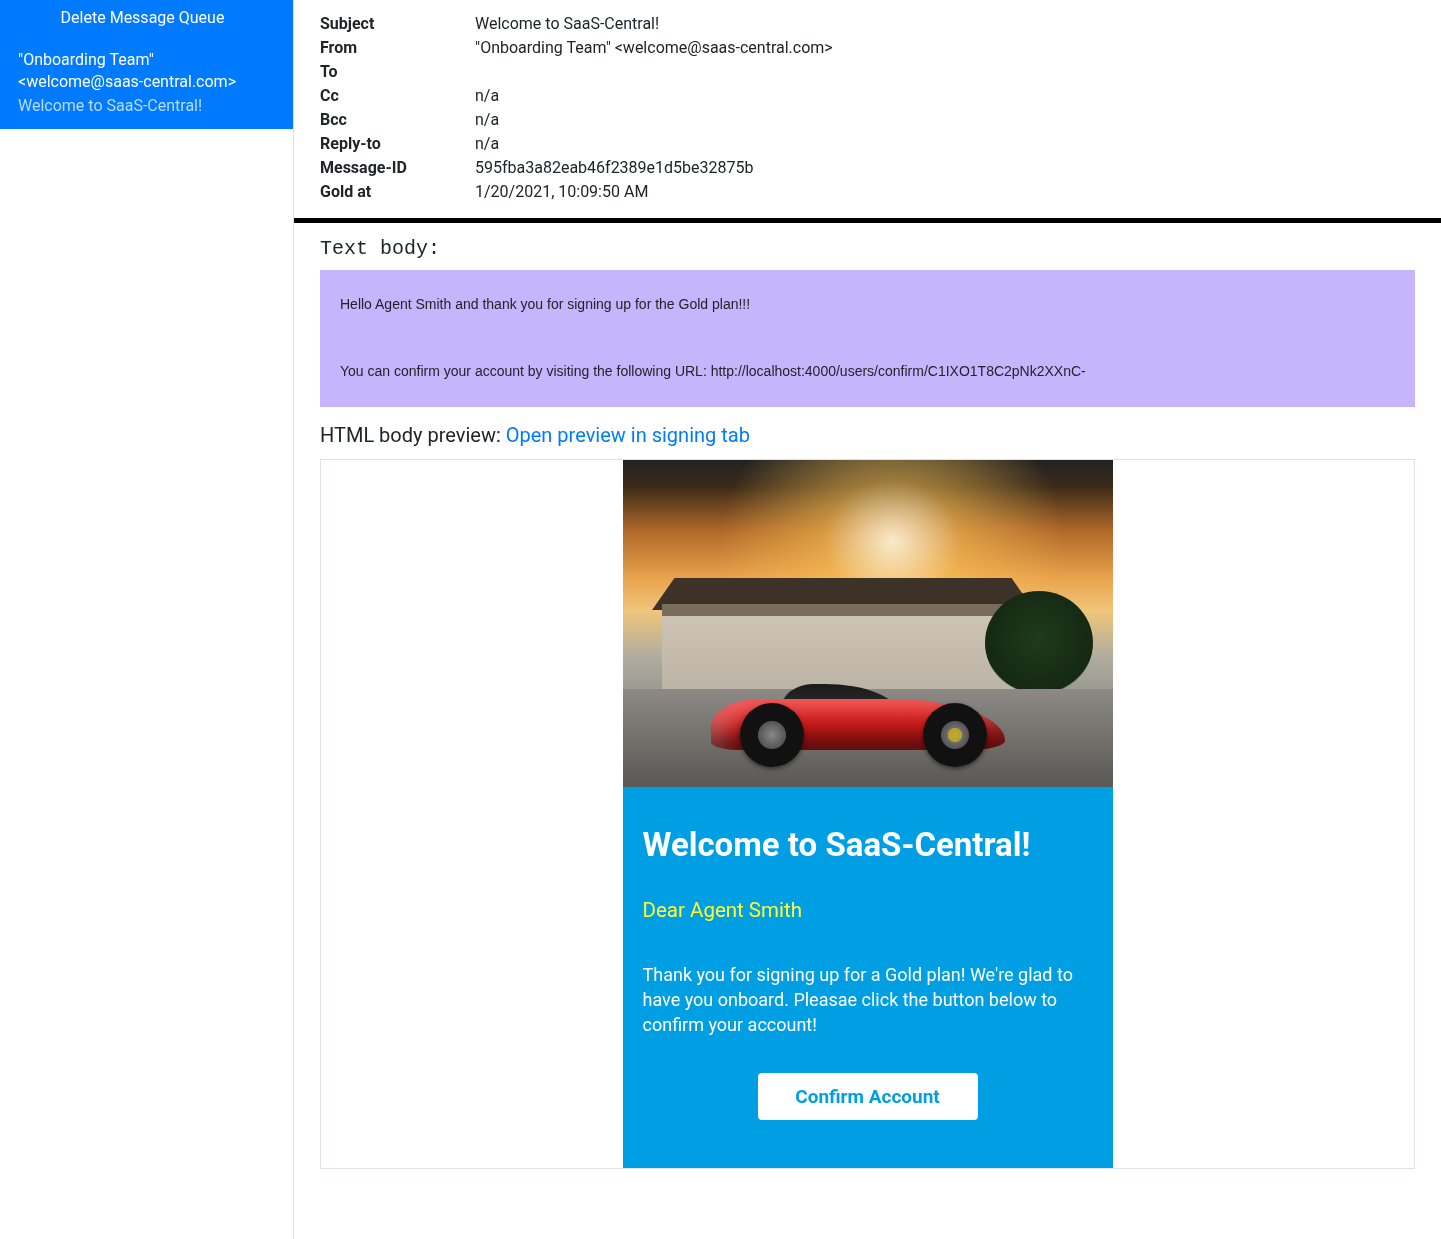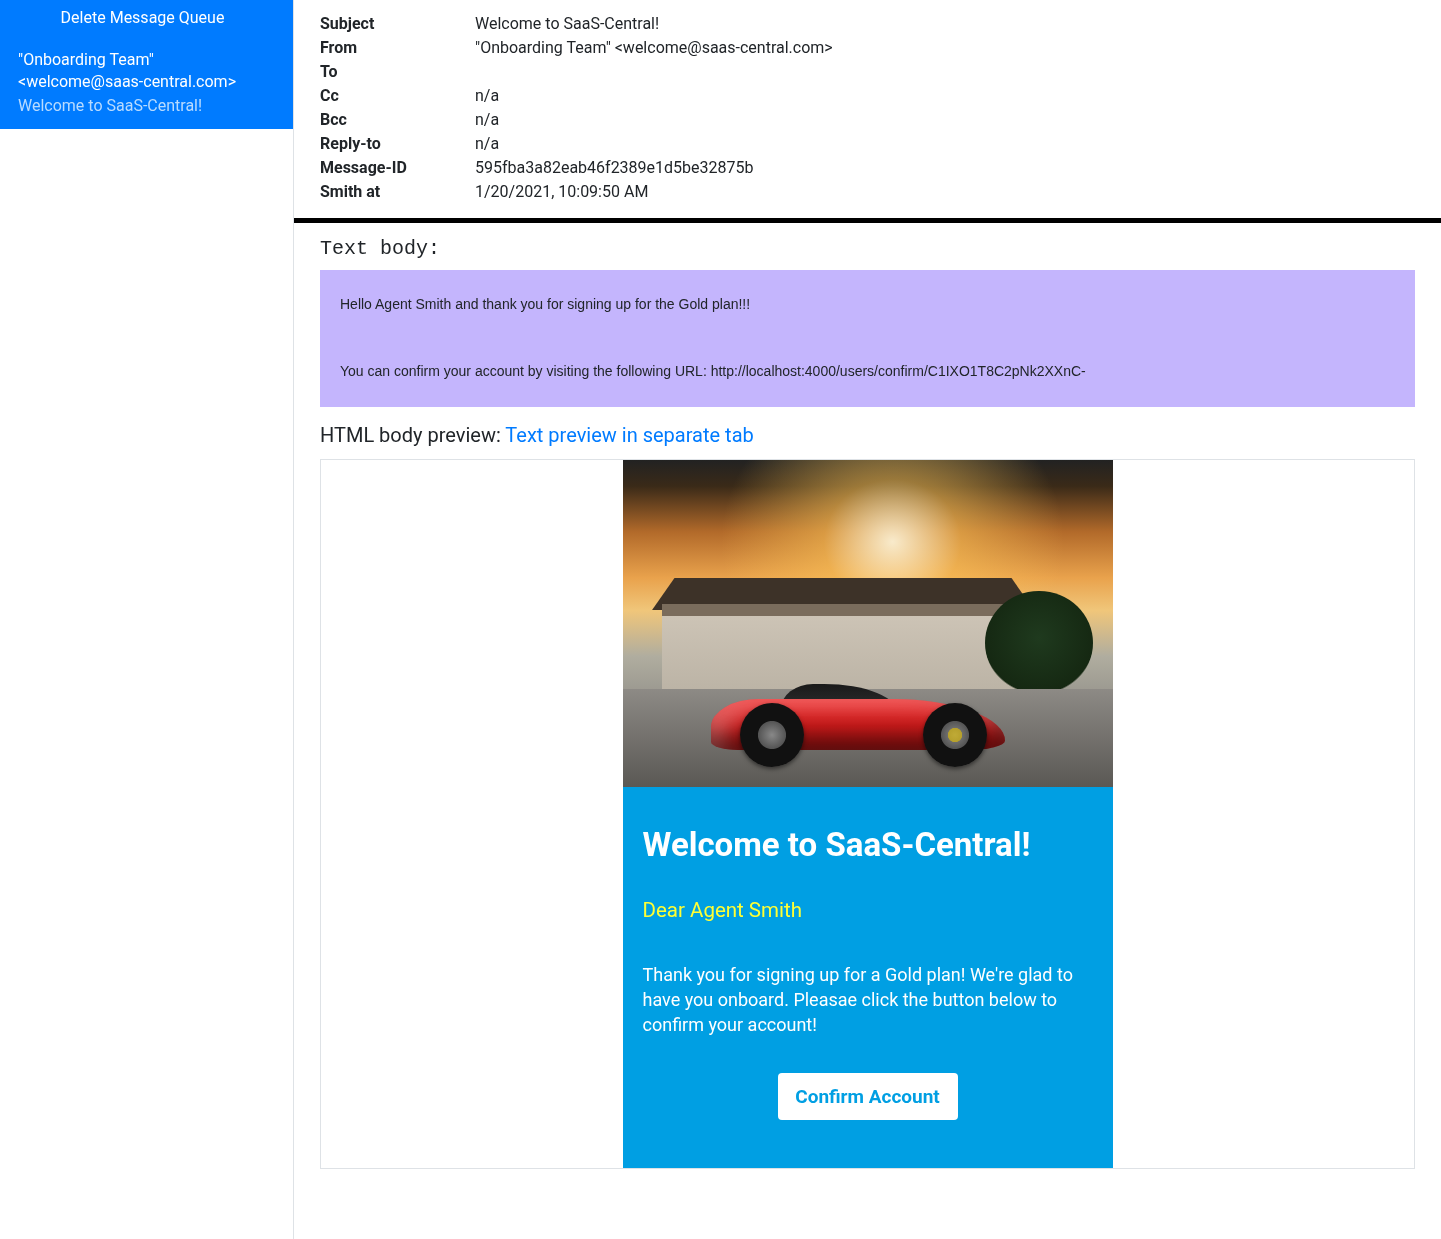--- a/index.html
+++ b/index.html
@@ -174,21 +174,21 @@
     margin-bottom: 40px;
   }
   .email-para {
     font-size: 18px;
     line-height: 1.4;
     margin-bottom: 36px;
     margin-top: 8px;
   }
   .confirm-btn {
     display: block;
-    width: 180px;
+    width: 220px;
     margin: 0 auto;
     background: #fff;
     color: #009fe3;
     font-weight: 700;
     font-size: 19px;
     text-align: center;
     padding: 12px 0;
     border-radius: 4px;
     cursor: pointer;
   }
@@ -227,32 +227,32 @@
     </div>
     <div class="meta-row">
       <div class="meta-label">Reply-to</div>
       <div class="meta-value">n/a</div>
     </div>
     <div class="meta-row">
       <div class="meta-label">Message-ID</div>
       <div class="meta-value">595fba3a82eab46f2389e1d5be32875b</div>
     </div>
     <div class="meta-row">
-      <div class="meta-label">Smith at</div>
+      <div class="meta-label">Gold at</div>
       <div class="meta-value">1/20/2021, 10:09:50 AM</div>
     </div>
   </div>
 
   <div class="section-heading">Text body:</div>
   <div class="text-body-block">Hello Agent Smith and thank you for signing up for the Gold plan!!!
 
 You can confirm your account by visiting the following URL: http://localhost:4000/users/confirm/C1IXO1T8C2pNk2XXnC-</div>
 
   <div class="html-heading-row">
-    <span>HTML body preview: </span><a>Text preview in separate tab</a>
+    <span>HTML body preview: </span><a>Open preview in signing tab</a>
   </div>
 
   <div class="preview-frame">
     <div class="email-outer">
       <div class="hero-img">
         <div class="hero-sky"></div>
         <div class="hero-roof"></div>
         <div class="hero-building"></div>
         <div class="hero-tree"></div>
         <div class="hero-ground"></div>

